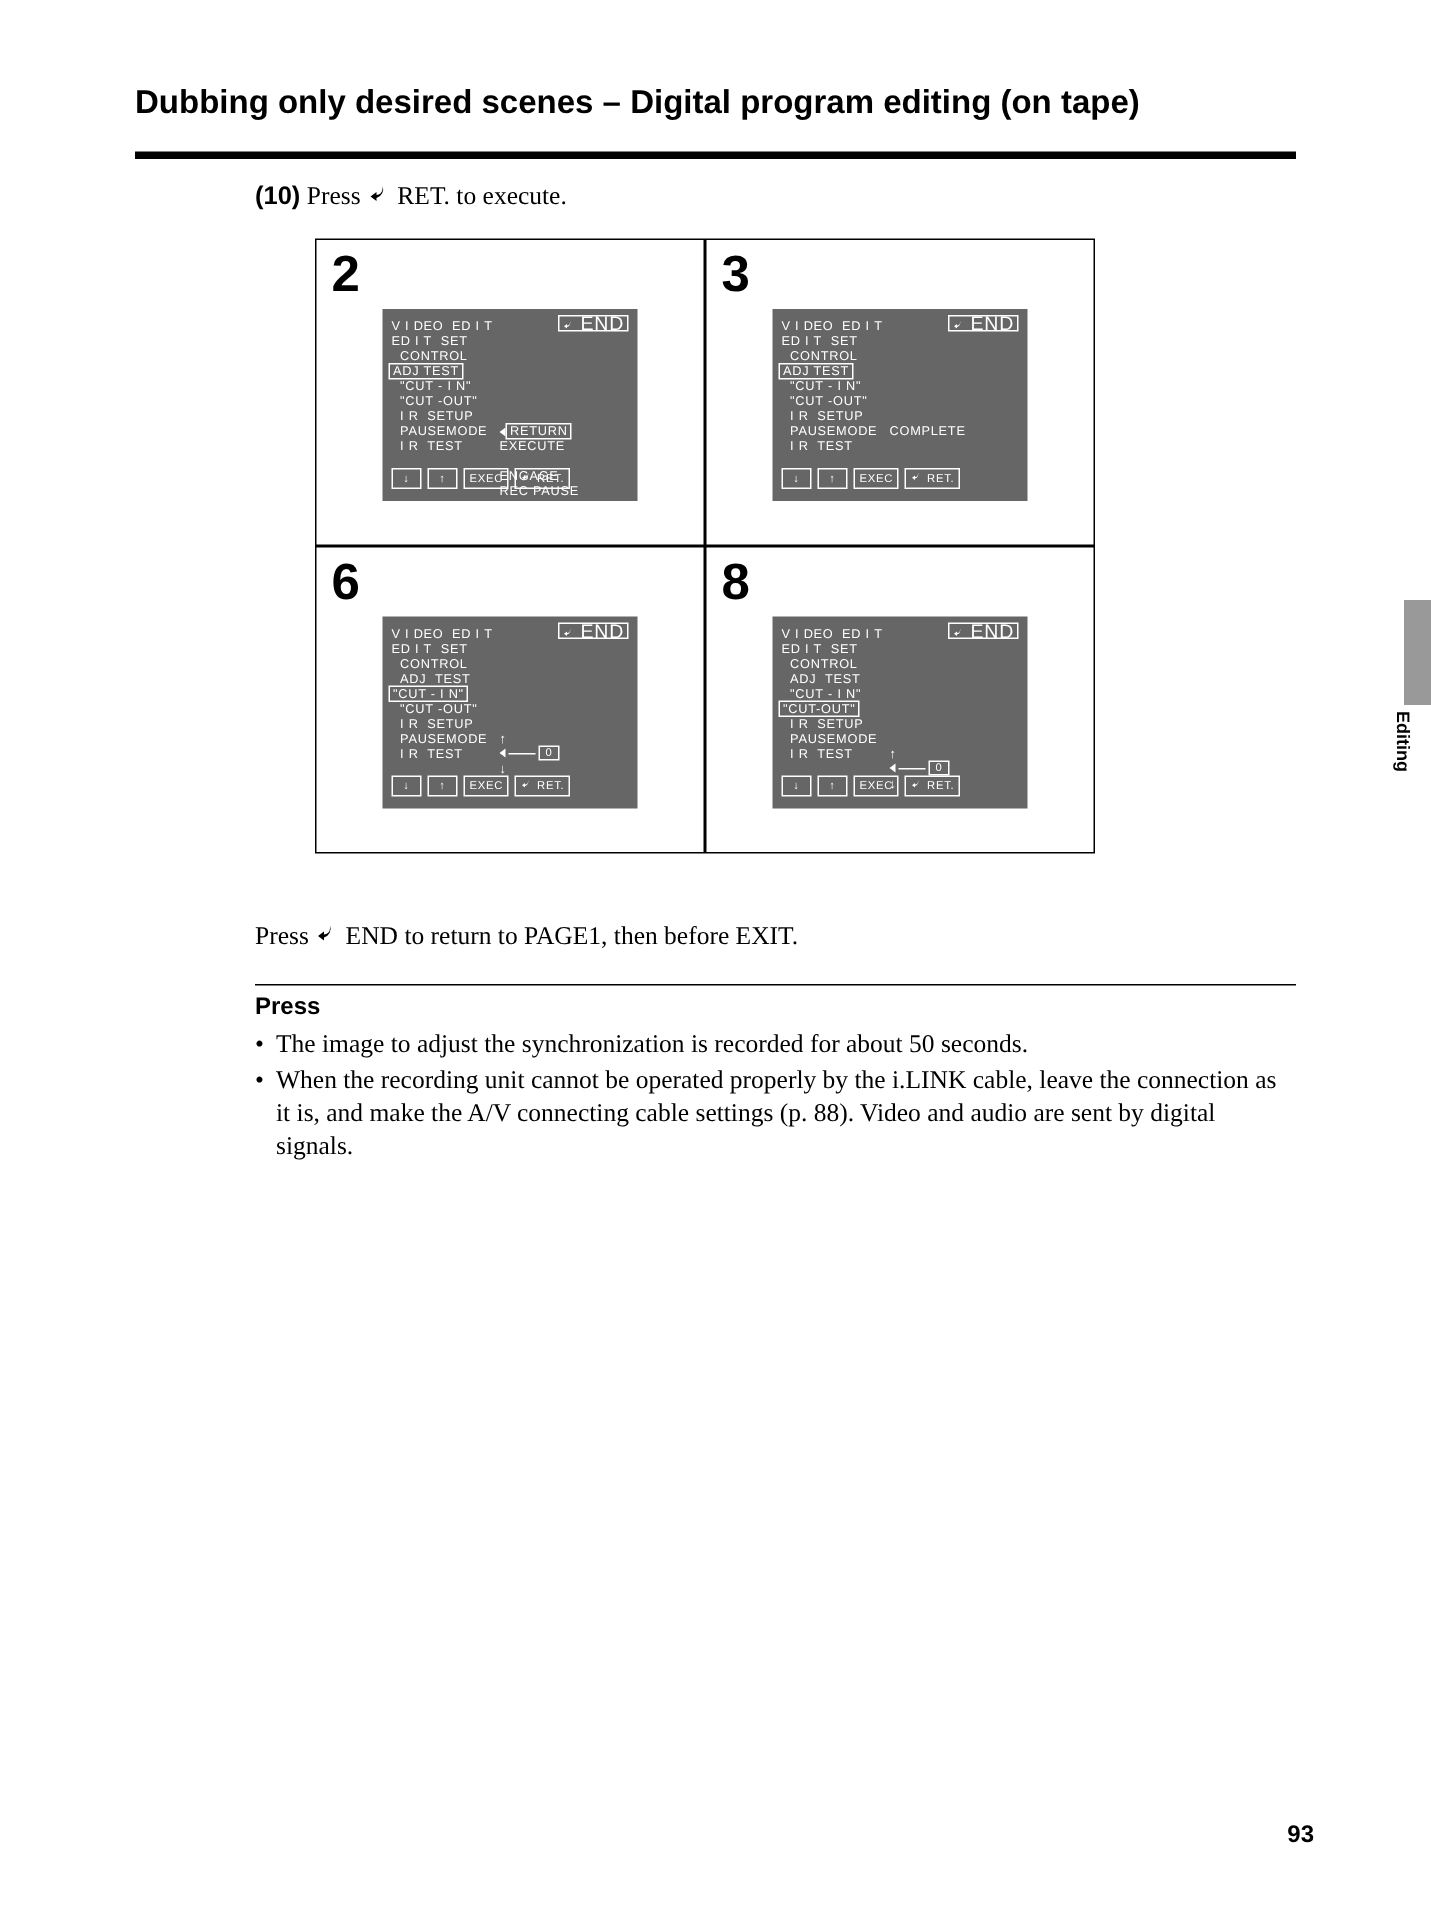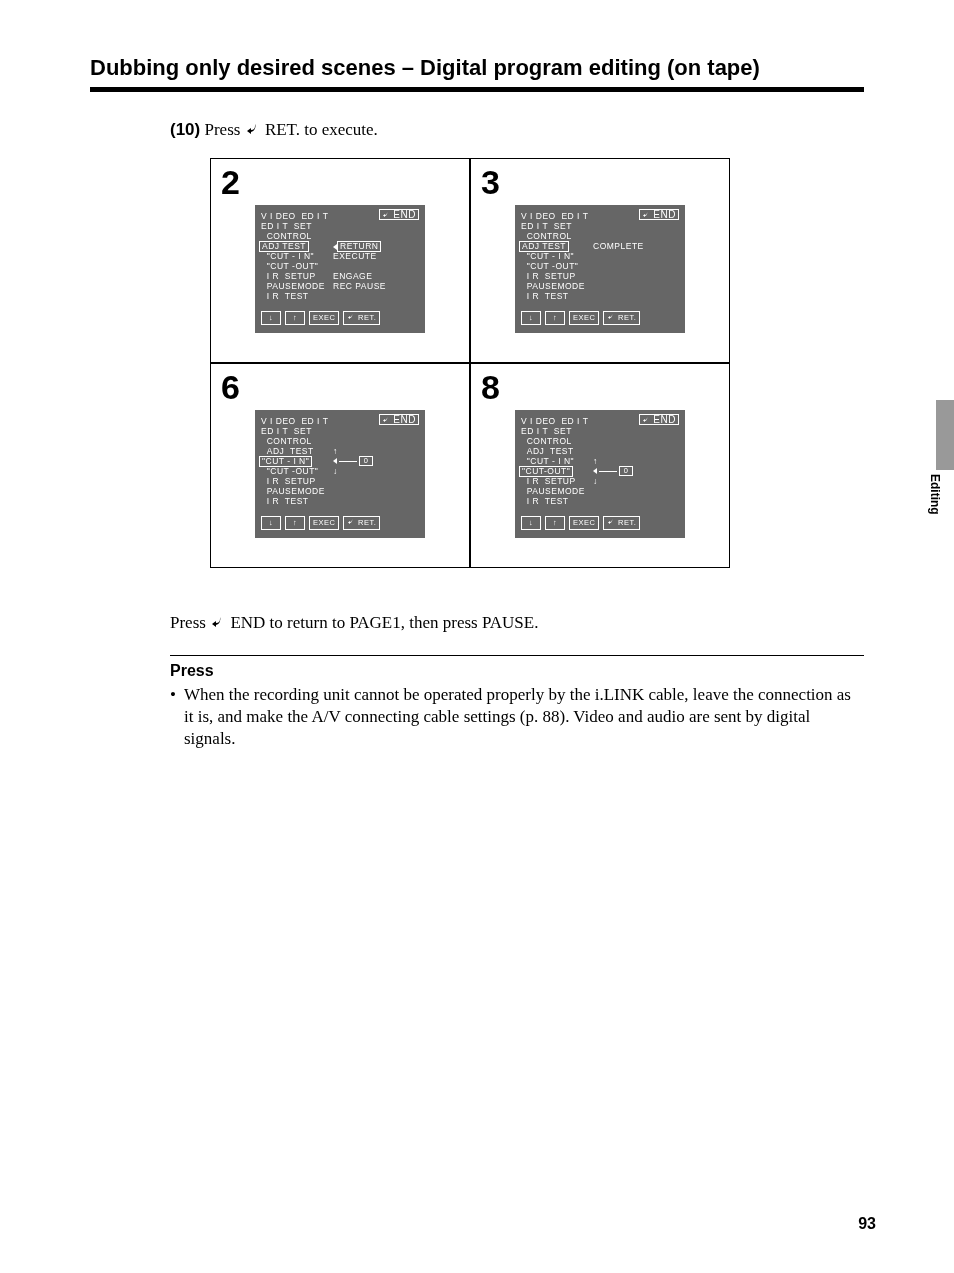--- a/index.html
+++ b/index.html
@@ -13,23 +13,23 @@
   }
   .page {
     padding: 55px 90px 40px 90px;
     position: relative;
     height: 100%;
   }
   .page-title {
     font-family: Arial, Helvetica, sans-serif;
     font-weight: bold;
     font-size: 22px;
-    padding-bottom: 6px;
+    padding-bottom: 20px;
     border-bottom: 5px solid #000;
-    margin-bottom: 28px;
+    margin-bottom: 15px;
   }
   .instruction {
     font-size: 17px;
     margin-left: 80px;
     margin-bottom: 18px;
   }
   .instruction b { font-family: Arial, Helvetica, sans-serif; font-weight: bold; }
   .ret-icon {
     display: inline-block;
     vertical-align: middle;
@@ -72,28 +72,28 @@
     letter-spacing: 0.5px;
     position: relative;
   }
   .lcd-row {
     display: flex;
     align-items: flex-start;
     height: 10px;
     line-height: 10px;
   }
   .lcd-left { width: 72px; white-space: nowrap; }
-  .lcd-right { white-space: nowrap; }
+  .lcd-right { white-space: nowrap; margin-top: 40px; }
   .lcd-end {
     position: absolute;
     top: 4px;
     right: 6px;
     border: 1px solid #fff;
     padding: 0 2px;
-    font-size: 10px;
+    font-size: 13px;
     line-height: 9px;
   }
   .boxed {
     border: 1px solid #fff;
     padding: 0 2px;
     margin-left: -2px;
     display: inline-block;
     line-height: 9px;
   }
   .tri-l::before {
@@ -459,26 +459,27 @@
       </div>
     </div>
 
   <p class="subtext">
     <span>Press </span>
     <span class="ret-icon">
       <svg width="16" height="12" viewBox="0 0 16 12">
         <path d="M2 8 L6 5 L6 7 A4 4 0 0 0 10 3 L10 1 A6 6 0 0 1 6 9 L6 11 Z" fill="#000"></path>
       </svg>
     </span>
-    <span> END to return to PAGE1, then press PAUSE.</span>
+    <span> END to return to PAGE1, then before EXIT.</span>
   </p>
 
   <hr class="rule">
   <div class="notes-heading">Press</div>
   <ul class="notes" id="notes-list">
+      <li>The image to adjust the synchronization is recorded for about 50 seconds.</li>
       <li>When the recording unit cannot be operated properly by the i.LINK cable, leave the connection as it is, and make the A/V connecting cable settings (p. 88). Video and audio are sent by digital signals.</li>
     </ul>
 
   <div class="side-tab">
     <div class="gray-block"></div>
     <div class="label">Editing</div>
   </div>
 
   <div class="page-number">93</div>
 </div>

